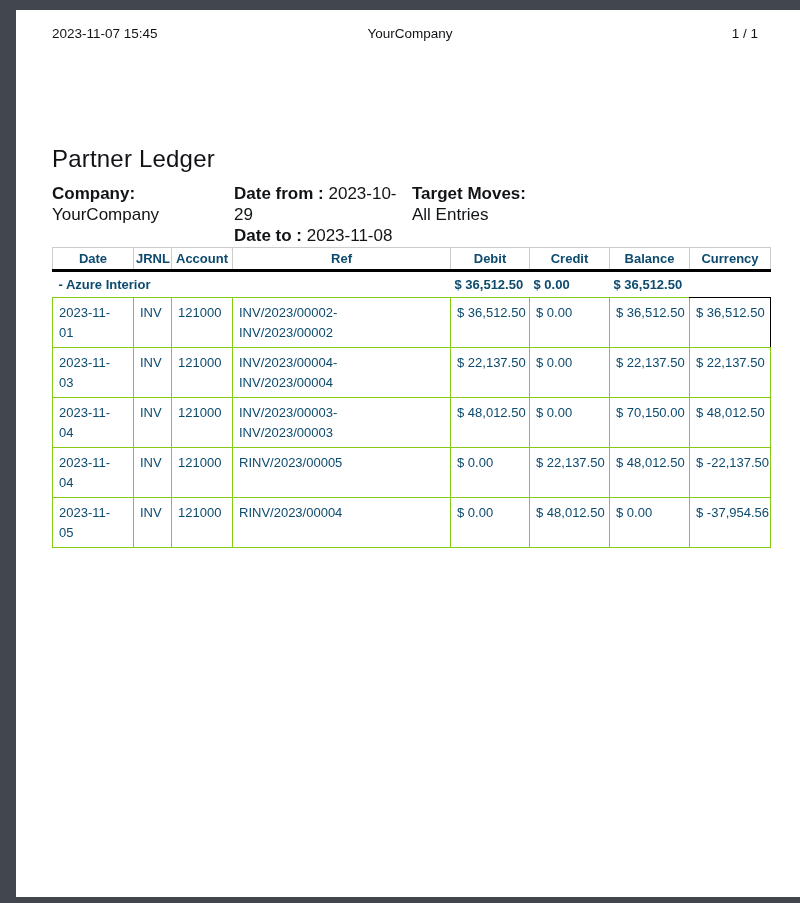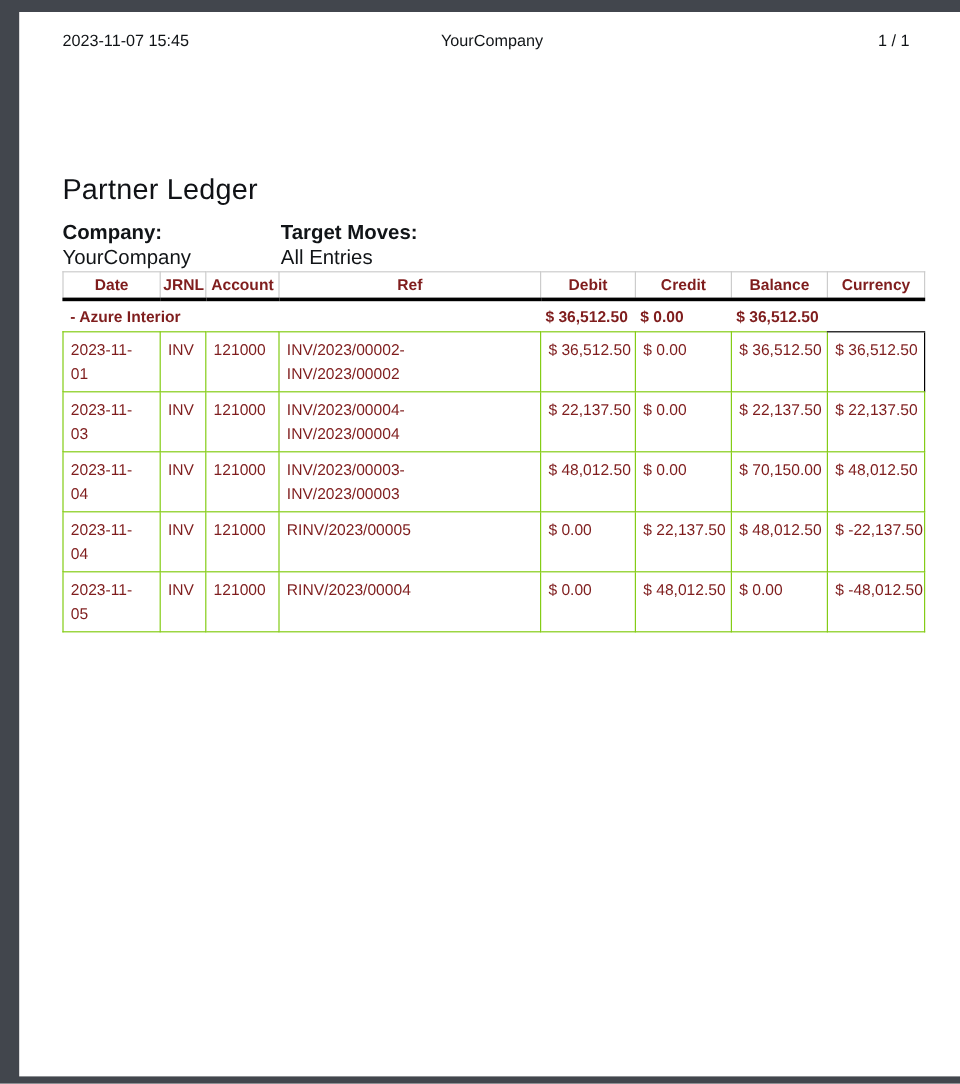--- a/index.html
+++ b/index.html
@@ -49,21 +49,21 @@
   .meta .col1 { width: 182px; }
   .meta .col2 { width: 178px; }
   .meta .col3 { width: 200px; }
   
   table.ledger {
     border-collapse: collapse;
     table-layout: fixed;
     width: 718px;
     margin: 1px 0 0 36px;
     font-size: 13px;
-    color: #7f1d1d;
+    color: #0c4a6e;
   }
   col.c-date { width: 81px; }
   col.c-jrnl { width: 38px; }
   col.c-acct { width: 61px; }
   col.c-ref  { width: 218px; }
   col.c-deb  { width: 79px; }
   col.c-cred { width: 80px; }
   col.c-bal  { width: 80px; }
   col.c-cur  { width: 81px; }
   .ledger th {
@@ -111,20 +111,24 @@
     <span class="center">YourCompany</span>
     <span>1 / 1</span>
   </div>
 
   <h1 class="title">Partner Ledger</h1>
 
   <div class="meta">
     <div class="col1">
       <b>Company:</b><br>
       <span>YourCompany</span>
+    </div>
+    <div class="col2">
+      <div><b>Date from :</b> <span>2023-10-29</span></div>
+      <div><b>Date to :</b> <span>2023-11-08</span></div>
     </div>
     <div class="col3">
       <b>Target Moves:</b><br>
       <span>All Entries</span>
     </div>
   </div>
 
   <table class="ledger">
     <colgroup>
       <col class="c-date">
@@ -217,18 +221,18 @@
             <div class="date-text">2023-11-05</div>
           </td>
         <td>INV</td>
         <td>121000</td>
         <td>
             <div class="ref-text">RINV/2023/00004</div>
           </td>
         <td class="amount">$ 0.00</td>
         <td class="amount">$ 48,012.50</td>
         <td class="amount">$ 0.00</td>
-        <td class="amount">$ -48,012.50</td>
+        <td class="amount">$ -37,954.56</td>
       </tr>
     </tbody>
   </table>
 
 </div>
 
 </body></html>

